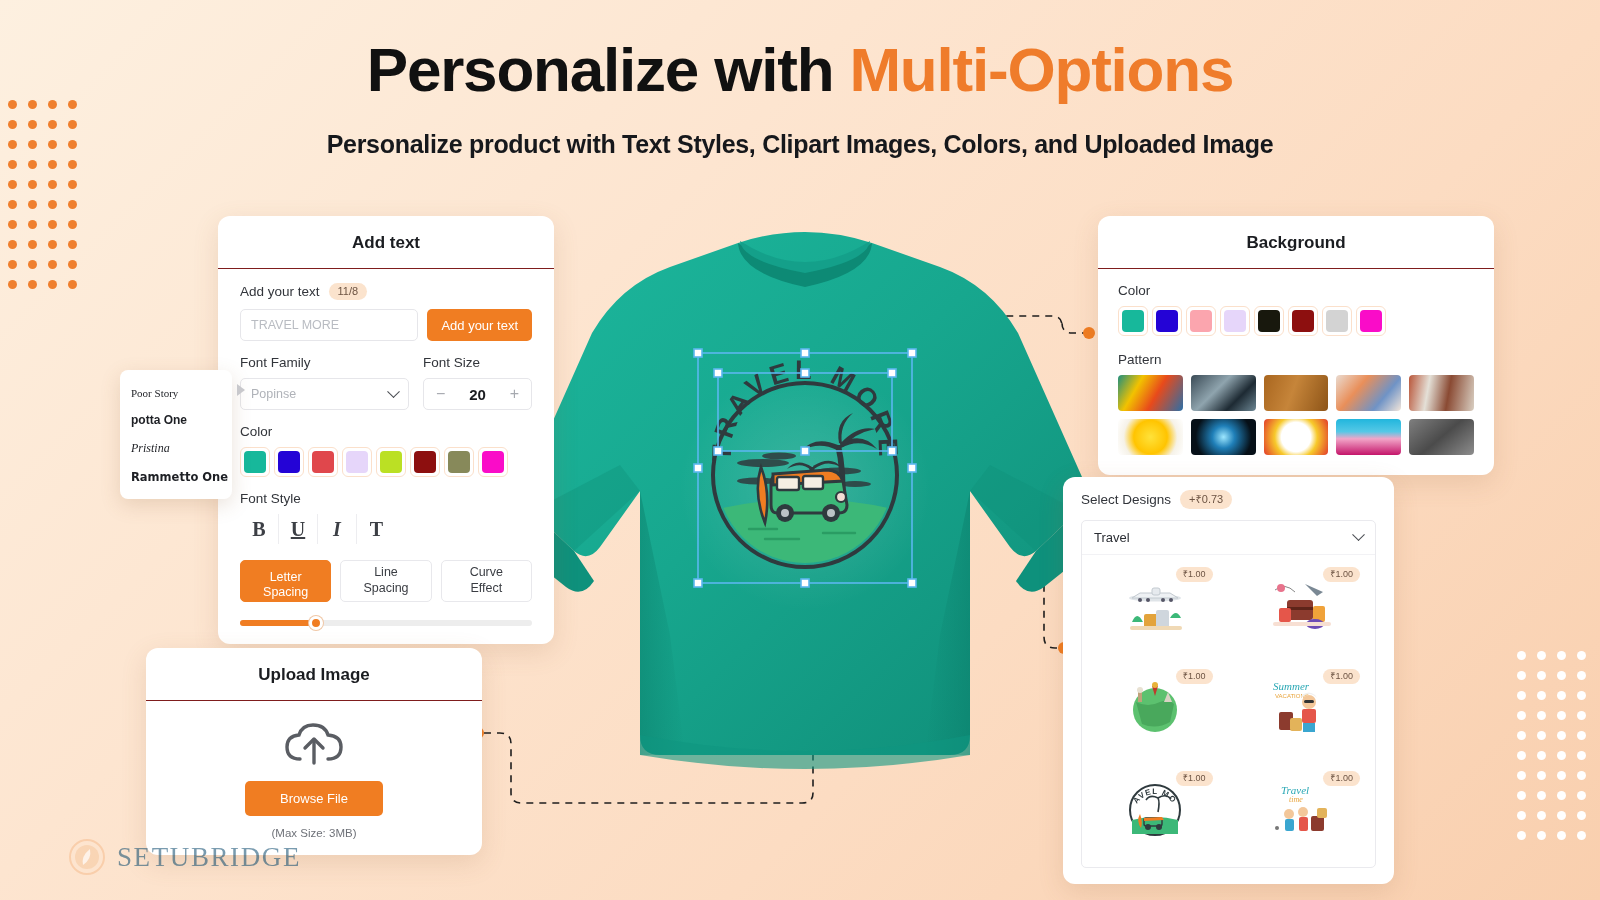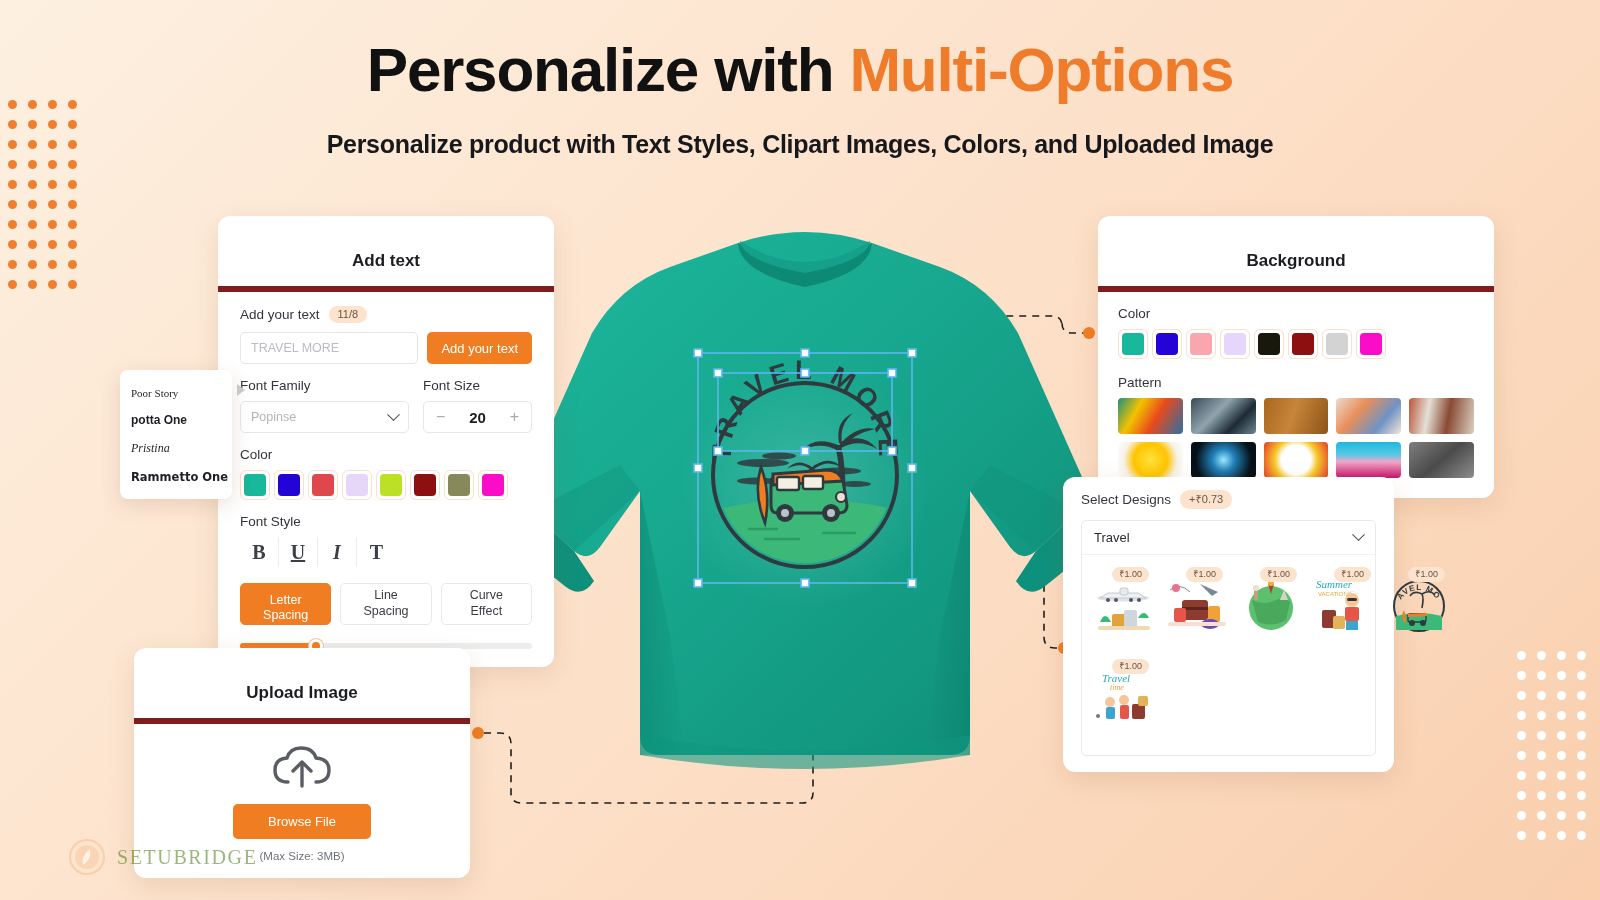--- a/index.html
+++ b/index.html
@@ -32,21 +32,21 @@
   }
 
   
   .card {
     position: absolute; background: #ffffff; border-radius: 12px;
     box-shadow: 0 8px 26px rgba(150,100,60,0.16);
     overflow: visible;
   }
   .card-title {
     text-align: center; font-size: 17px; font-weight: 700; color: #1b1d21;
-    padding: 35px 10px 15px; border-bottom: 6px solid #7f1d1d;
+    padding: 17px 10px 15px; border-bottom: 1px solid #7f1d1d;
   }
   .card-body { padding: 14px 22px 18px; }
   .field-label { font-size: 13.5px; color: #32353b; font-weight: 400; margin-bottom: 8px; display:block; }
   .row { display: flex; align-items: flex-start; }
 
   
   #card-addtext { left: 218px; top: 216px; width: 336px; }
   .label-line { display: flex; align-items: center; gap: 9px; margin-bottom: 9px; }
   .label-line .lbl { font-size: 13.5px; color: #32353b; }
   .counter-badge {
@@ -121,21 +121,21 @@
   .ff-1 { font-weight: 700; }
   .ff-2 { font-family: "Liberation Serif", serif; font-style: italic; }
   .ff-3 { font-weight: 700; font-family: "DejaVu Sans", sans-serif; font-size: 11.5px !important; }
   #font-popup .pop-arrow {
     position: absolute; right: -13px; top: 14px; width: 0; height: 0;
     border-top: 6px solid transparent; border-bottom: 6px solid transparent;
     border-left: 8px solid #c8c8cc;
   }
 
   
-  #card-upload { left: 134px; top: 648px; width: 336px; }
+  #card-upload { left: 146px; top: 648px; width: 336px; }
   #card-upload .card-body { padding: 20px 22px 16px; text-align: center; }
   .cloud-icon { margin: 0 auto 14px; display: block; }
   #btn-browse { width: 138px; height: 35px; display:block; margin: 0 auto; }
   .maxsize { margin-top: 11px; font-size: 11.5px; color: #6e7178; }
 
   
   #card-background { left: 1098px; top: 216px; width: 396px; }
   #card-background .card-body { padding: 14px 20px 20px; }
   .pattern-grid { display: grid; grid-template-columns: repeat(5, 1fr); gap: 8px; margin-top: 3px; }
   .pat { height: 36px; border-radius: 4px; background-size: cover; }
@@ -157,39 +157,39 @@
     background: #fbe3cd; color: #6d5443; font-size: 11px;
     border-radius: 11px; padding: 4px 9px; line-height: 1;
   }
   .dropdown {
     margin-top: 11px; border: 1px solid #eaeaee; border-radius: 5px; background: #fff;
   }
   .dropdown-head {
     height: 34px; display: flex; align-items: center; justify-content: space-between;
     padding: 0 12px; font-size: 13px; color: #2b2e34; border-bottom: 1px solid #f2f2f5;
   }
-  .clip-grid { display: grid; grid-template-columns: repeat(5,1fr); gap: 8px; padding: 10px 8px 14px; }
+  .clip-grid { display: grid; grid-template-columns: repeat(2,1fr); gap: 18px; padding: 10px 8px 14px; }
   .clip-cell { position: relative; height: 84px; display:flex; align-items:center; justify-content:center; cursor:pointer; }
   .clip-cell .pbadge {
     position: absolute; top: 2px; right: 7px; background: #fbe3cd; color: #6d5443;
     font-size: 9px; border-radius: 9px; padding: 3px 7px; line-height: 1; z-index: 2;
   }
   .clip-art { width: 66px; height: 62px; }
 
   
   #shirt { position: absolute; left: 470px; top: 215px; width: 670px; height: 600px; }
 
   
   .conn { position: absolute; pointer-events: none; }
   .dot-w { position: absolute; width: 16px; height: 16px; border-radius: 50%; background: #fff; }
   .dot-o { position: absolute; width: 12px; height: 12px; border-radius: 50%; background: #f07d22; }
 
   
   #watermark { position: absolute; left: 68px; bottom: 24px; display: flex; align-items: center; gap: 11px; opacity: .55; }
-  #watermark .wm-text { font-family: "Liberation Serif", serif; font-size: 20px; letter-spacing: 1.6px; color: #4d7c0f; }
+  #watermark .wm-text { font-family: "Liberation Serif", serif; font-size: 27px; letter-spacing: 1.6px; color: #0c4a6e; }
 </style>
 </head>
 <body>
 
 <div class="dots" id="dots-left">
     <span></span>
     <span></span>
     <span></span>
     <span></span>
     <span></span>

